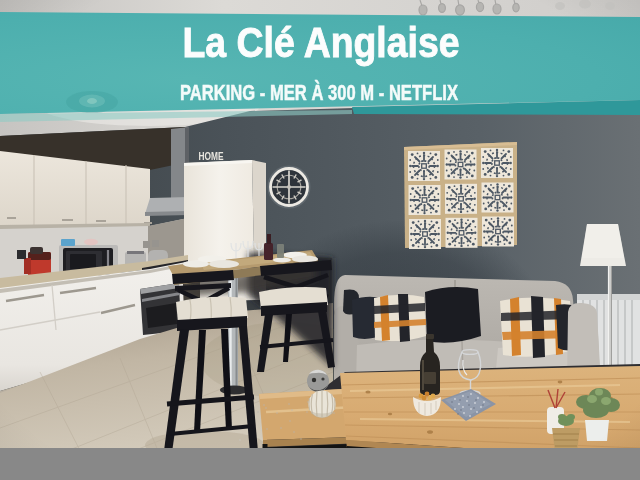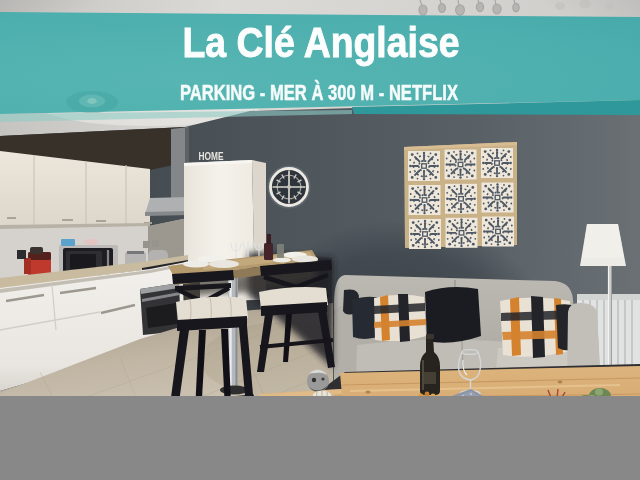--- a/index.html
+++ b/index.html
@@ -1,16 +1,16 @@
 <!DOCTYPE html>
 <html><head>
 <meta charset="utf-8">
 <style>
   html,body{margin:0;padding:0;background:#888;}
-  #stage{width:640px;height:396px;position:relative;overflow:hidden;font-family:"Liberation Sans",sans-serif;text-align:right;}
+  #stage{width:640px;height:448px;position:relative;overflow:hidden;font-family:"Liberation Sans",sans-serif;text-align:right;}
 </style>
 </head>
 <body>
 <div id="stage">
 <svg width="640" height="480" viewBox="0 0 640 480">
 <defs>
   <linearGradient id="ceilG" x1="0" y1="0" x2="1" y2="0">
     <stop offset="0" stop-color="#c6c4c1"></stop>
     <stop offset="0.35" stop-color="#dcdad6"></stop>
     <stop offset="0.7" stop-color="#d5d3d0"></stop>

